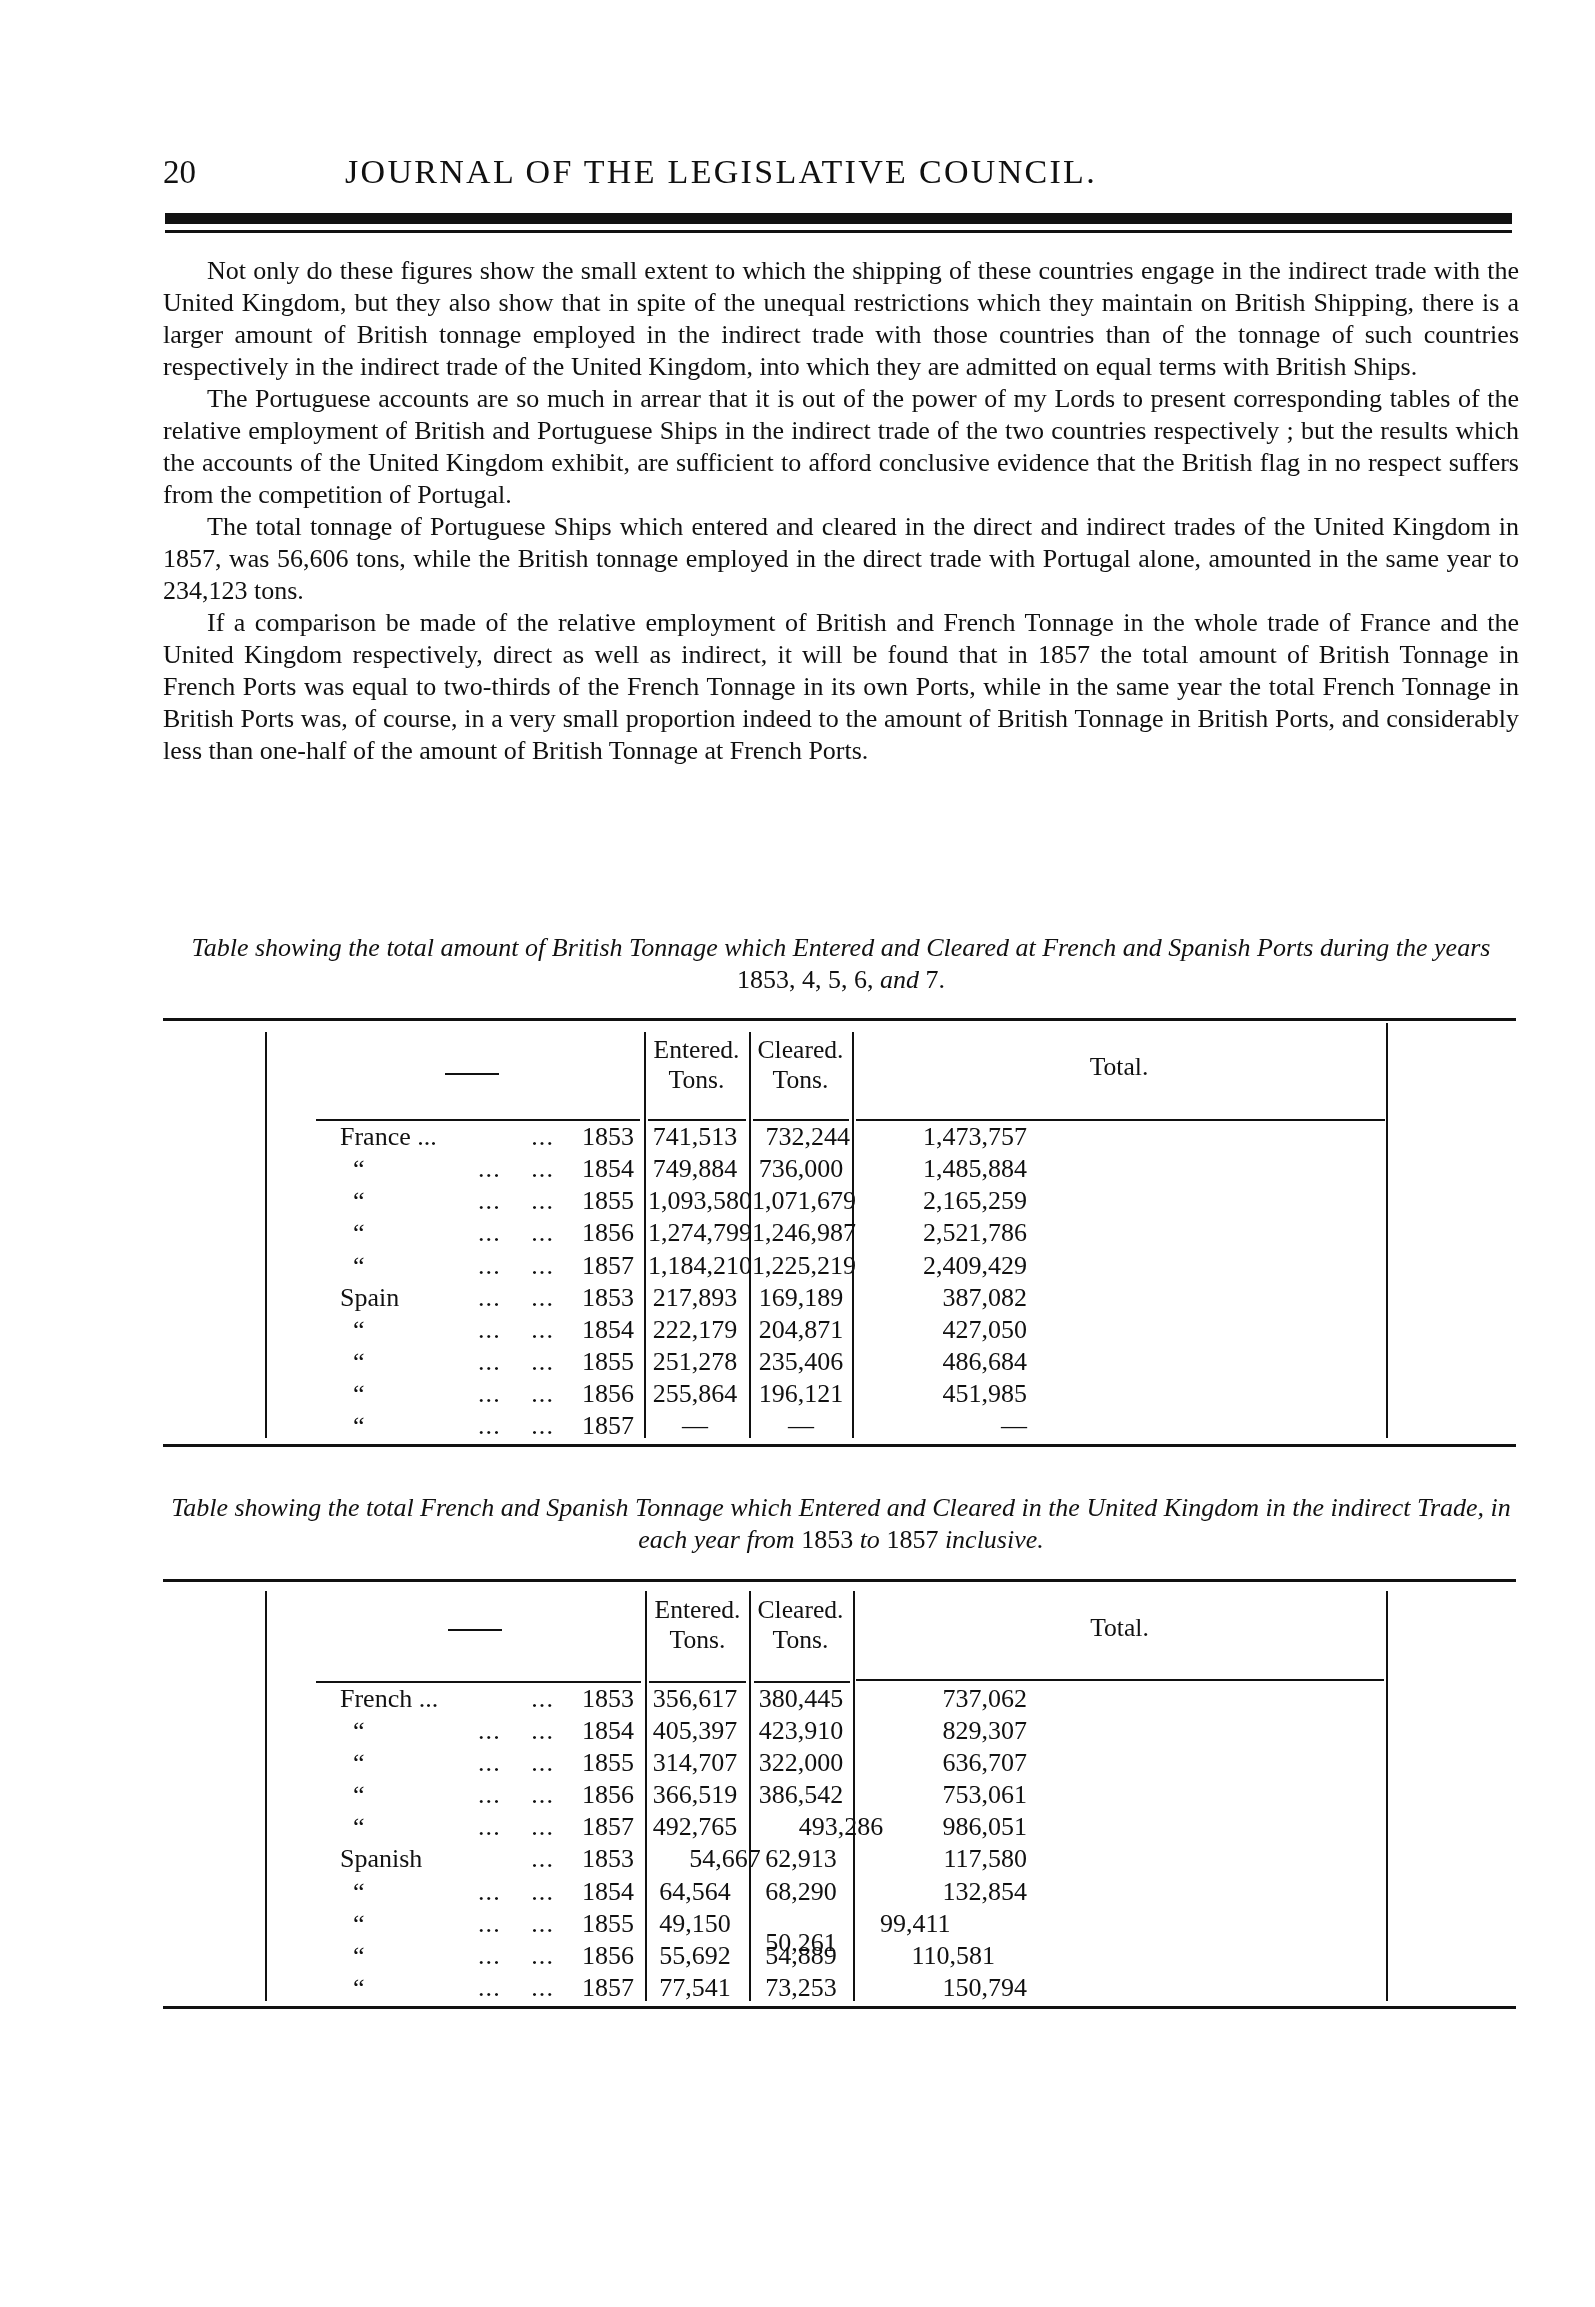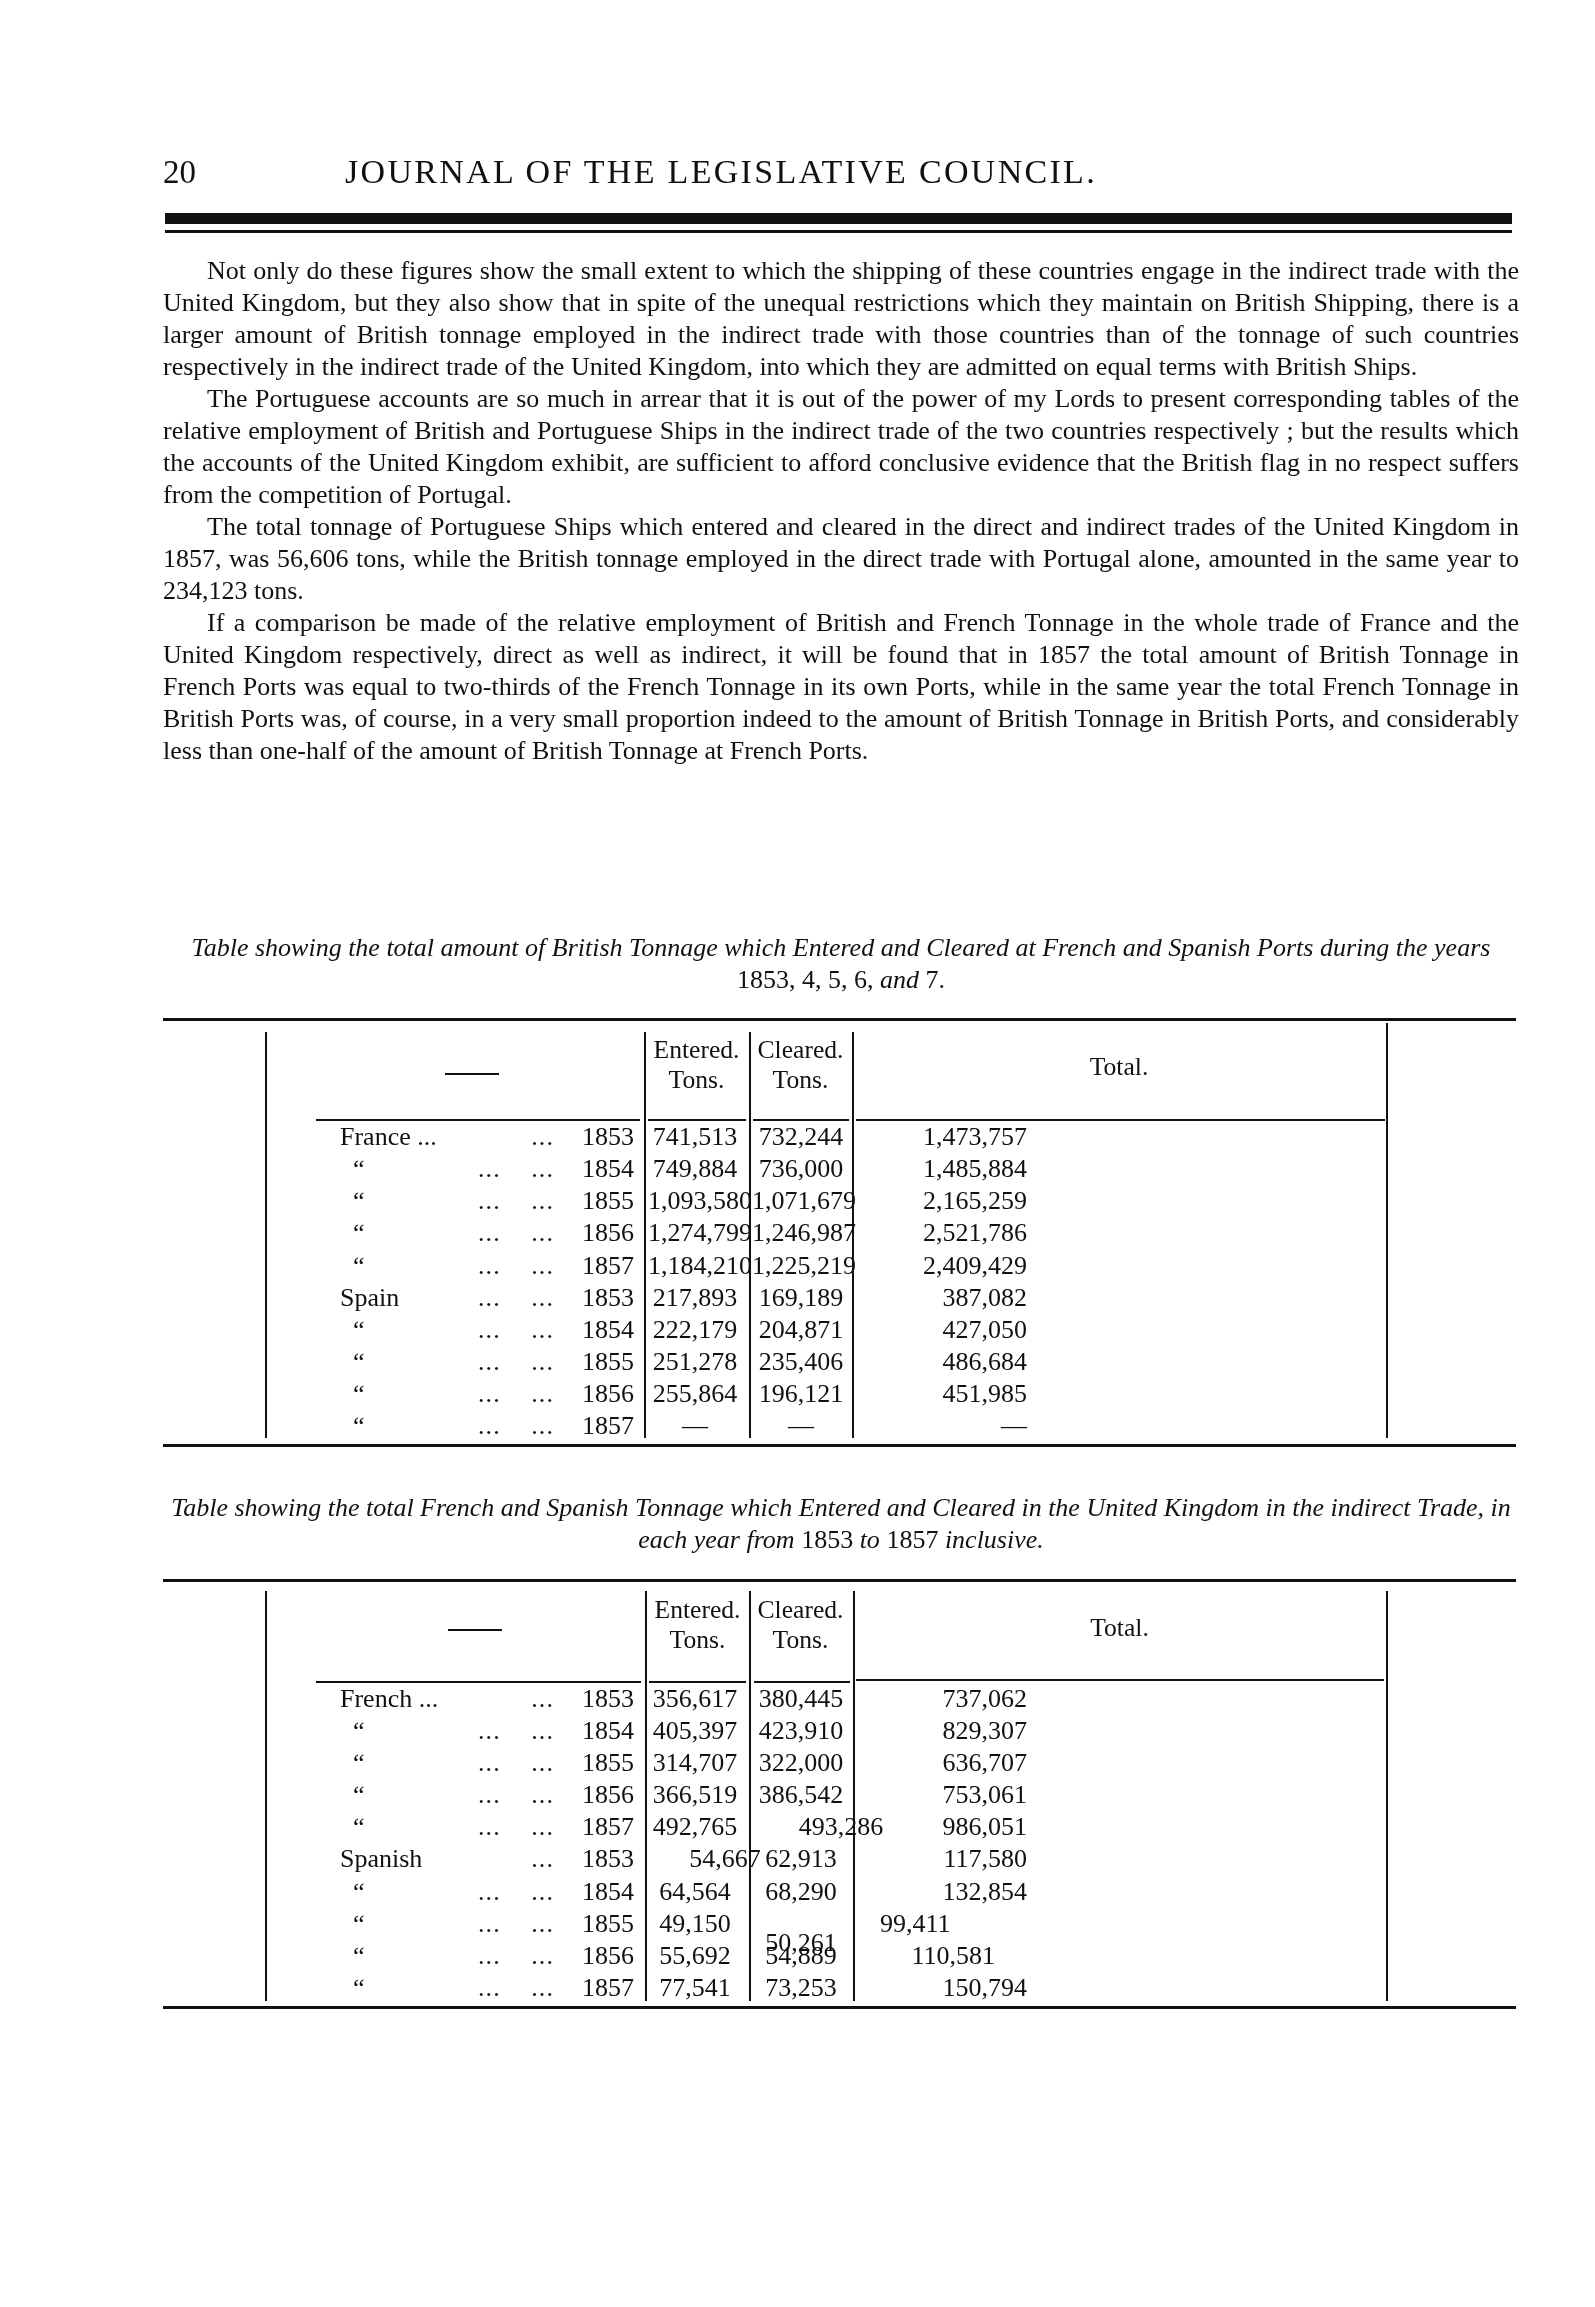--- a/index.html
+++ b/index.html
@@ -76,21 +76,21 @@
     <div>Tons.</div>
   </div>
   <div class="hdr" style="left:852px; width:534px; top:1052px;">Total.</div>
 
   <div id="t1-rows">
       <div class="row" style="top: 1121px;">
         <span class="label">France ...</span>
         <span class="leaders">...</span>
         <span class="year">1853</span>
         <span class="num c-entered" style="left: 648px; width: 94px; text-align: center;">741,513</span>
-        <span class="num c-cleared" style="left: 752px; width: 98px; text-align: center;">732,244</span>
+        <span class="num c-cleared" style="left: 752px; width: 98px; text-align: right;">732,244</span>
         <span class="num c-total" style="left: 856px; width: 171px; text-align: right;">1,473,757</span>
       </div>
       <div class="row" style="top: 1153px;">
         <span class="label">  “</span>
         <span class="leaders">...    ...</span>
         <span class="year">1854</span>
         <span class="num c-entered" style="left: 648px; width: 94px; text-align: center;">749,884</span>
         <span class="num c-cleared" style="left: 752px; width: 98px; text-align: center;">736,000</span>
         <span class="num c-total" style="left: 856px; width: 171px; text-align: right;">1,485,884</span>
       </div>

